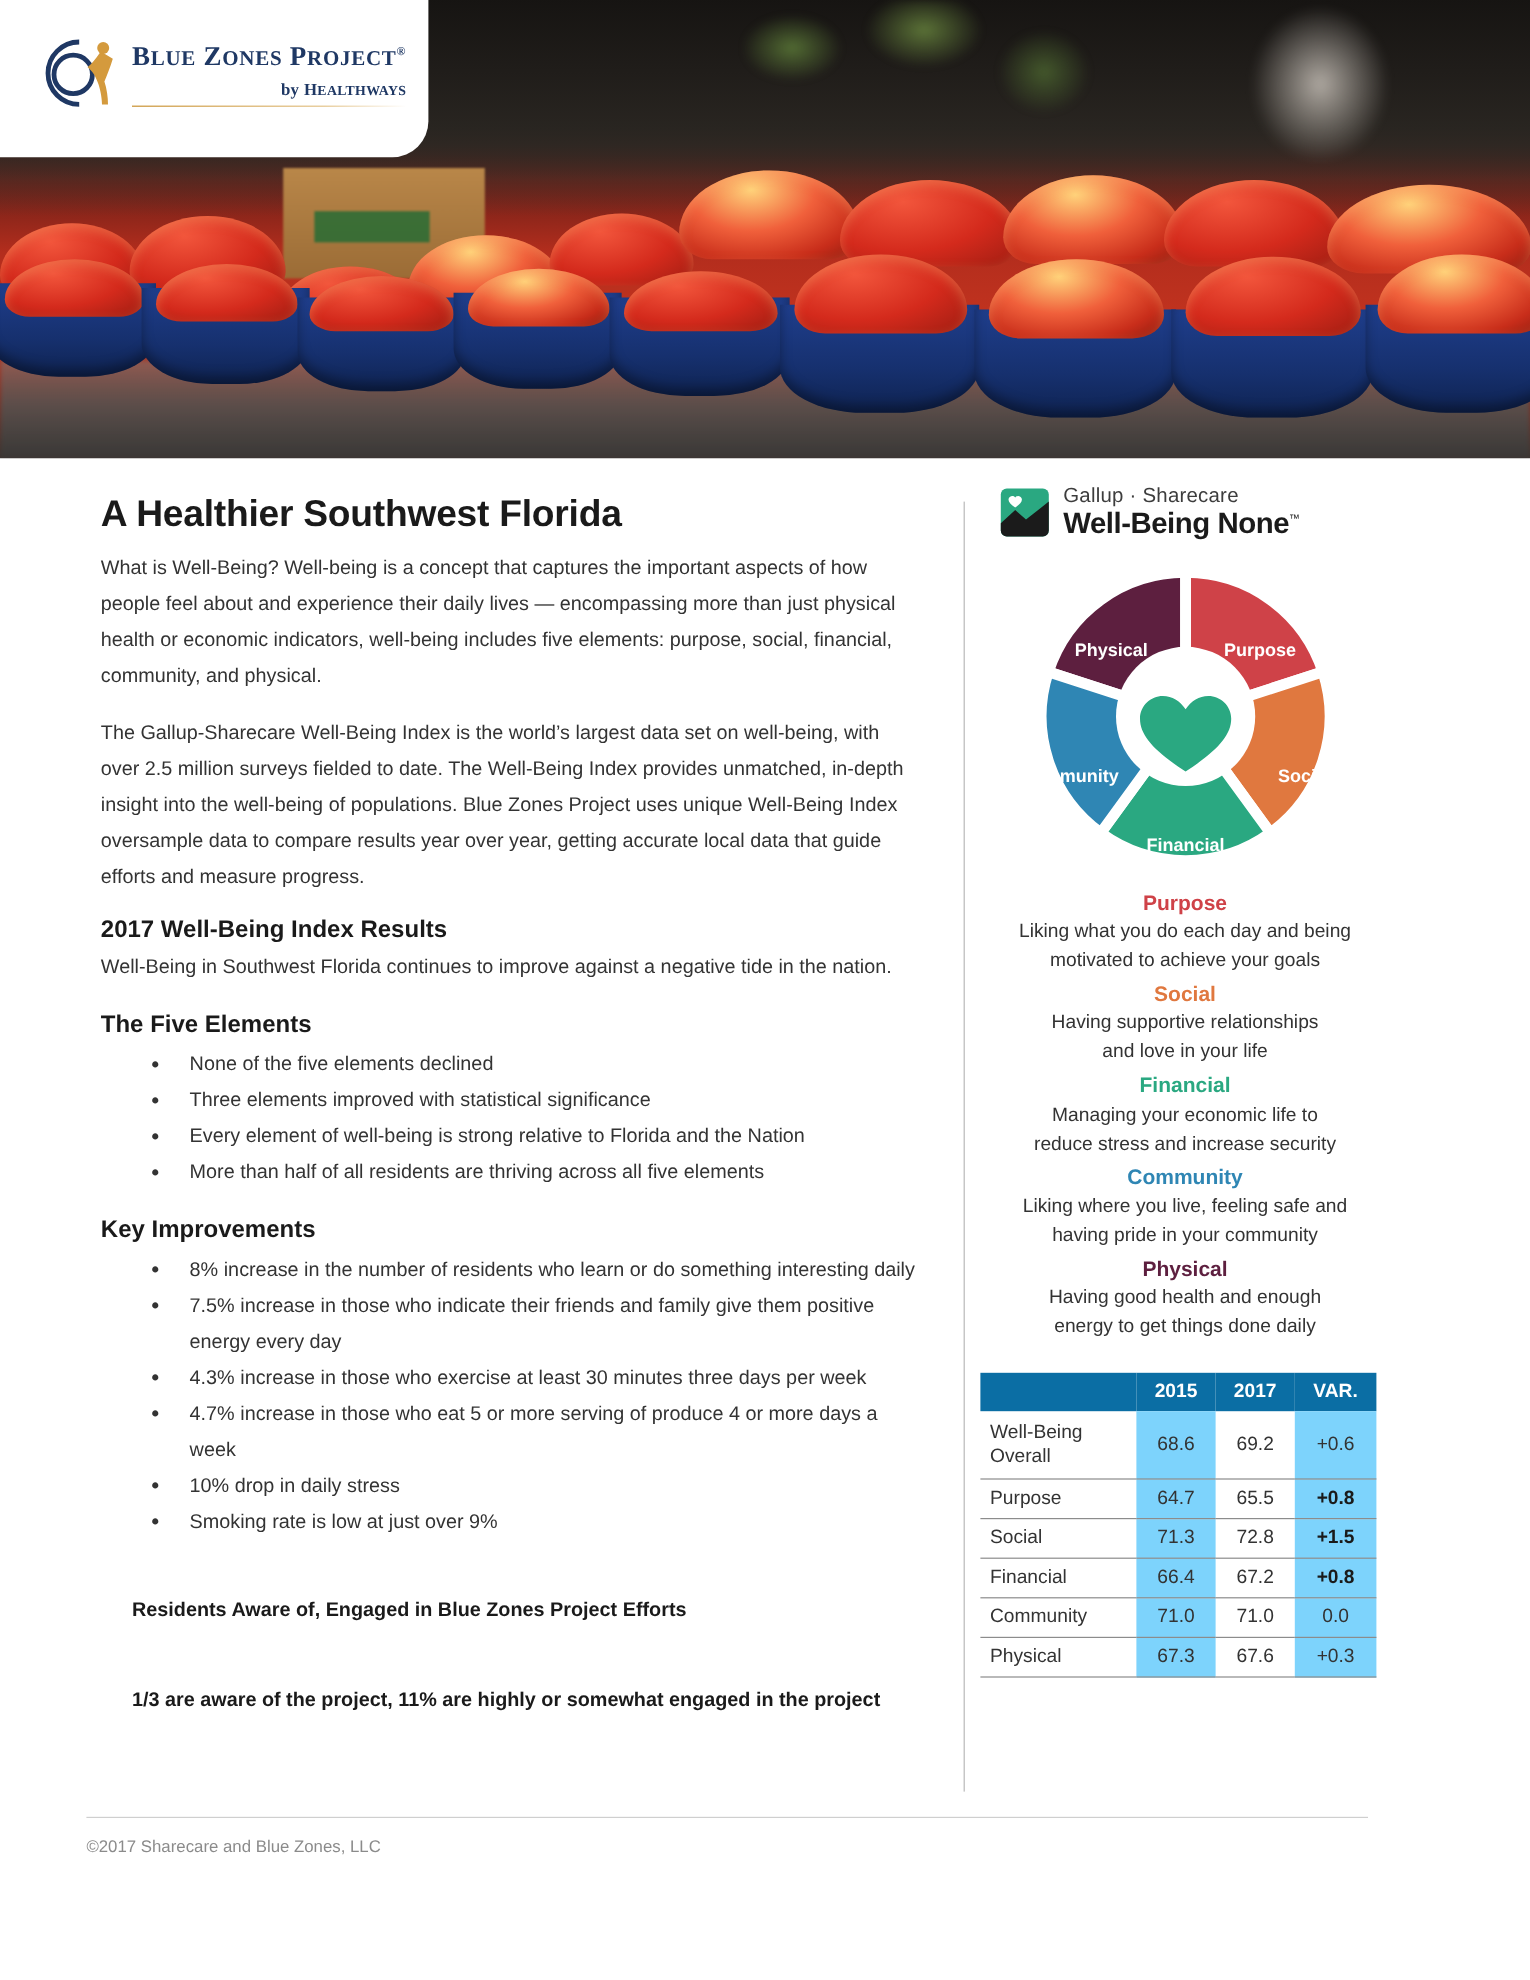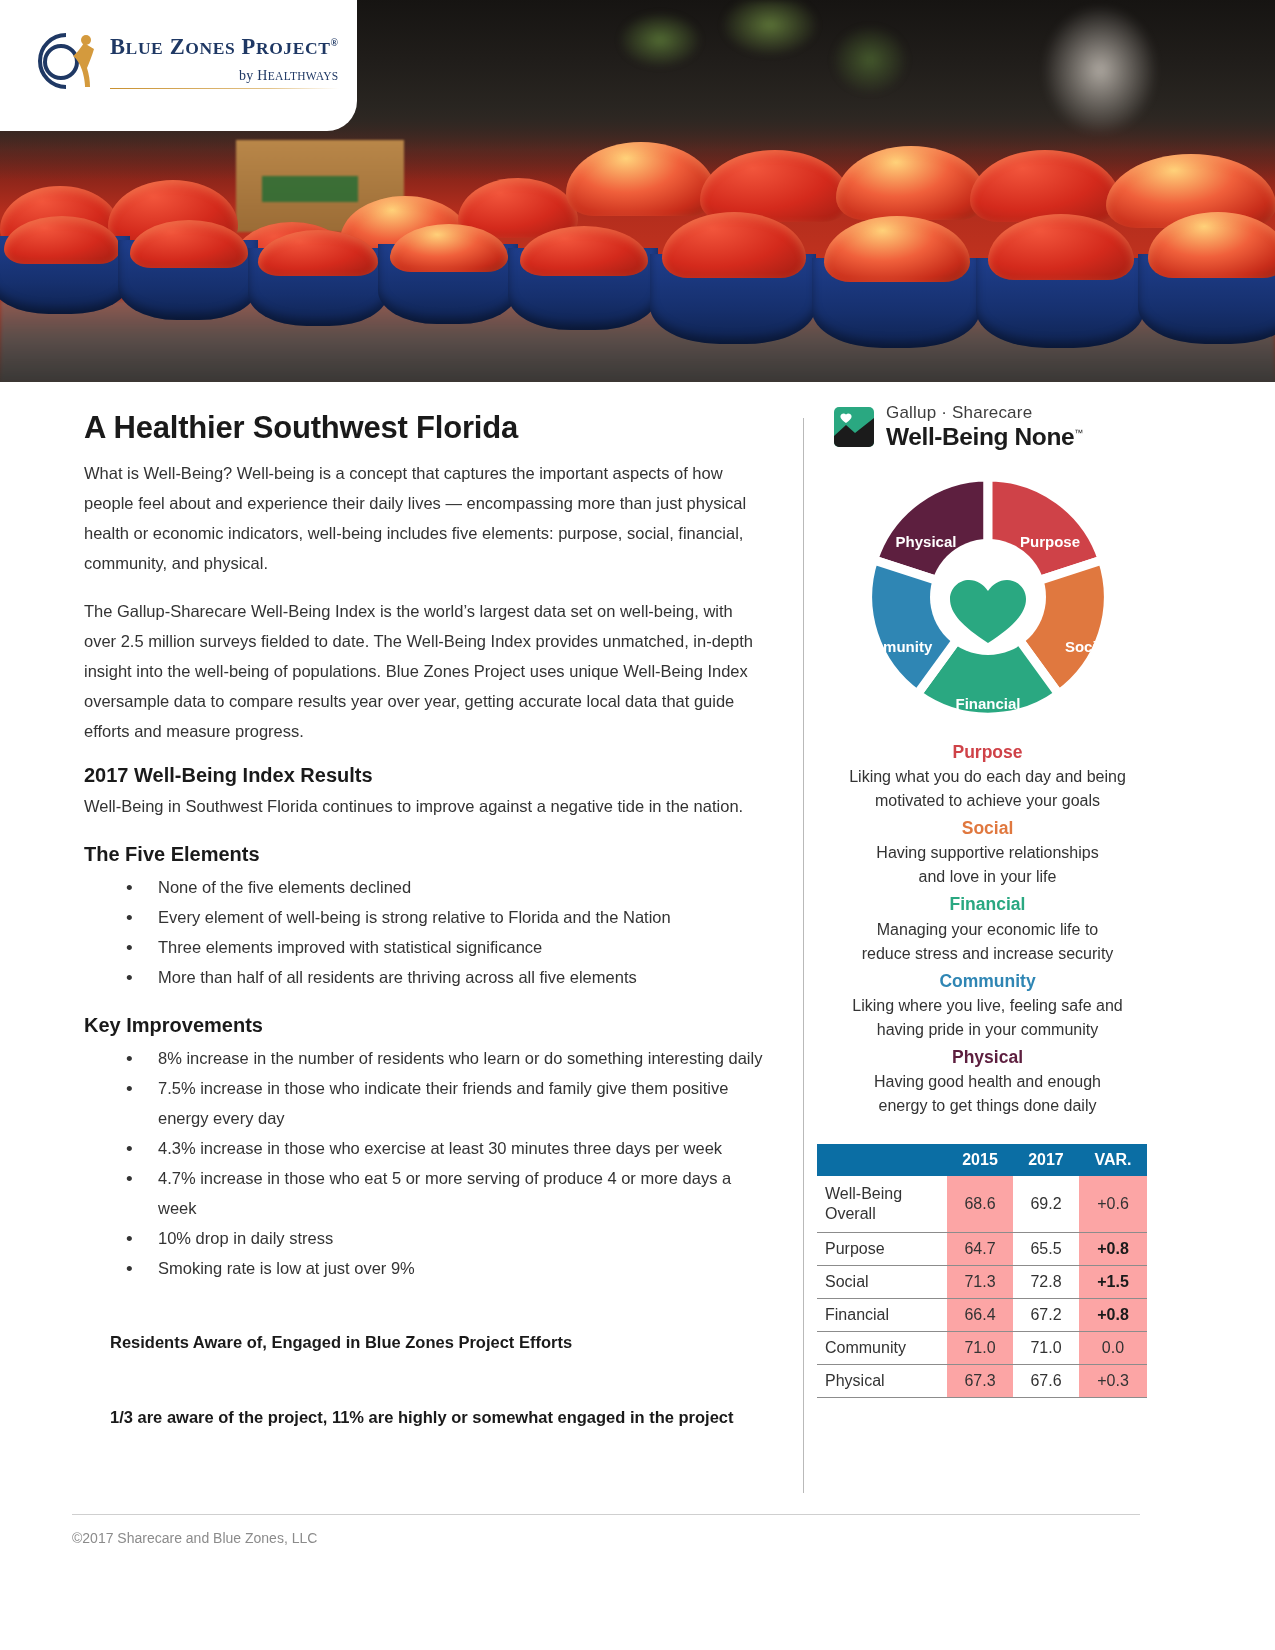--- a/index.html
+++ b/index.html
@@ -112,21 +112,21 @@
     font-weight: bold;
     color: #1f3864;
     letter-spacing: .6px;
     white-space: nowrap;
   }
   .logo-line1 .sm { font-size: 17.5px; }
   .logo-line1 .reg { font-size: 10px; vertical-align: super; }
   .logo-line2 {
     font-family: "Liberation Serif", serif;
     font-size: 14px;
-    font-weight: normal;
+    font-weight: bold;
     color: #1f3864;
     text-align: right;
     letter-spacing: .3px;
     margin-top: 8px;
     white-space: nowrap;
   }
   .logo-line2 .sm { font-size: 11.5px; }
   .logo-rule {
     margin-top: 4px;
     height: 1px;
@@ -280,21 +280,21 @@
     border-bottom: 1px solid #8c8c8c;
     color: #333333;
     text-align: center;
     vertical-align: middle;
   }
   table.results td.rowlabel {
     text-align: left;
     padding-left: 8px;
     line-height: 1.25;
   }
-  table.results td.tint { background: #fca5a5; }
+  table.results td.tint { background: #7dd3fc; }
   table.results td.bold { font-weight: bold; color: #1a1a1a; }
   table.results tr.tall td { height: 44px; }
 
   
   .footer-rule {
     position: absolute;
     left: 72px; top: 1132px;
     width: 1068px; height: 1px;
     background: #cfcfcf;
   }
@@ -378,22 +378,22 @@
     <h1 class="doc-title">A Healthier Southwest Florida</h1>
     <p class="body-text">What is Well-Being? Well-being is a concept that captures the important aspects of how people feel about and experience their daily lives — encompassing more than just physical health or economic indicators, well-being includes five elements: purpose, social, financial, community, and physical.</p>
     <p class="body-text">The Gallup-Sharecare Well-Being Index is the world’s largest data set on well-being, with over 2.5 million surveys fielded to date. The Well-Being Index provides unmatched, in-depth insight into the well-being of populations. Blue Zones Project uses unique Well-Being Index oversample data to compare results year over year, getting accurate local data that guide efforts and measure progress.</p>
 
     <h2 class="section-h">2017 Well-Being Index Results</h2>
     <p class="body-text">Well-Being in Southwest Florida continues to improve against a negative tide in the nation.</p>
 
     <h2 class="section-h tight">The Five Elements</h2>
     <ul class="bullets">
       <li>None of the five elements declined</li>
+      <li>Three elements improved with statistical significance</li>
       <li>Every element of well-being is strong relative to Florida and the Nation</li>
-      <li>Three elements improved with statistical significance</li>
       <li>More than half of all residents are thriving across all five elements</li>
     </ul>
 
     <h2 class="section-h tight">Key Improvements</h2>
     <ul class="bullets">
       <li>8% increase in the number of residents who learn or do something interesting daily</li>
       <li>7.5% increase in those who indicate their friends and family give them positive energy every day</li>
       <li>4.3% increase in those who exercise at least 30 minutes three days per week</li>
       <li>4.7% increase in those who eat 5 or more serving of produce 4 or more days a week</li>
       <li>10% drop in daily stress</li>

